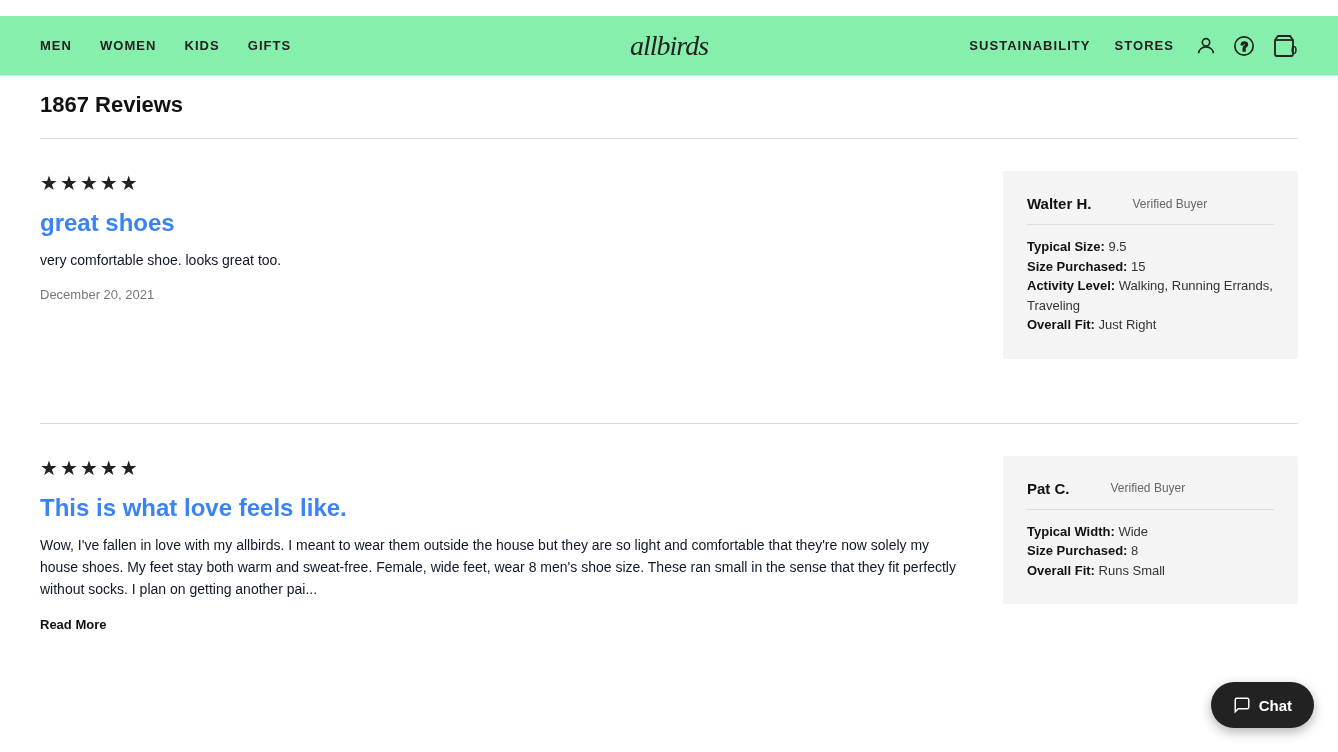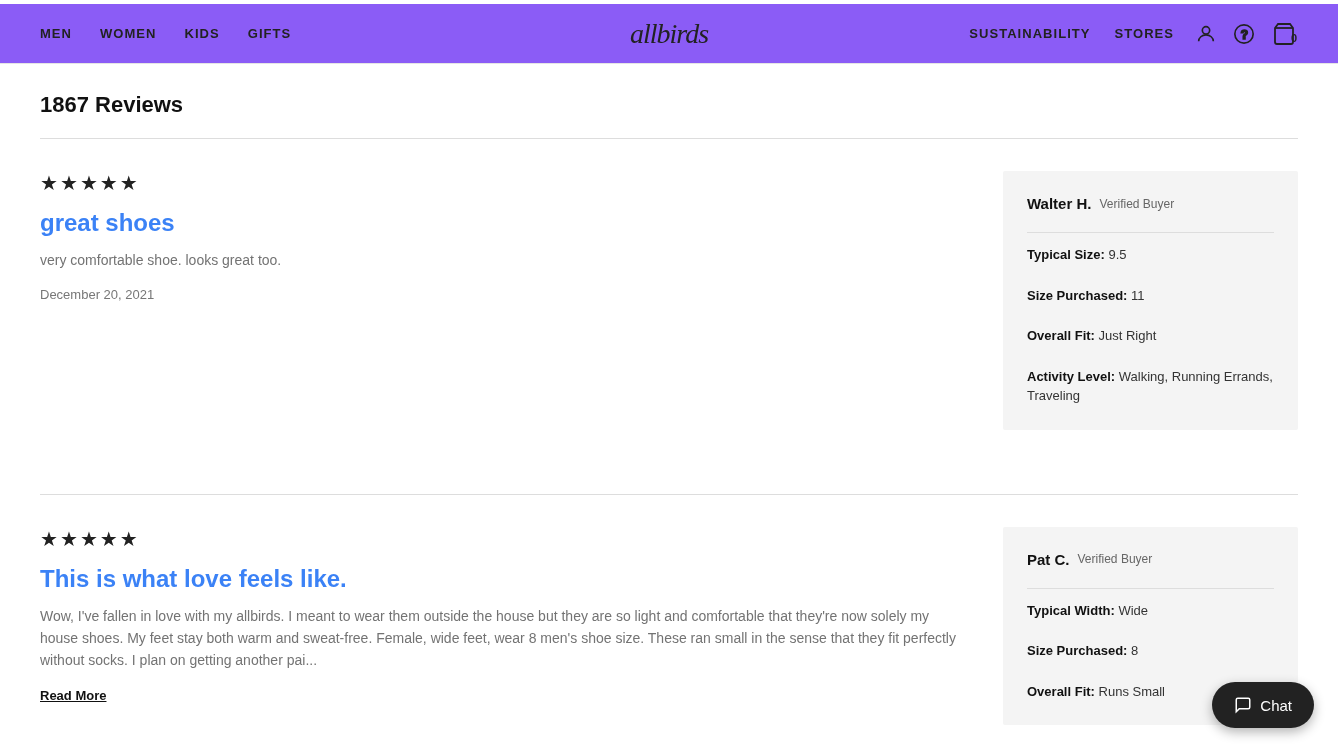--- a/index.html
+++ b/index.html
@@ -6,21 +6,21 @@
     body { font-family: -apple-system, BlinkMacSystemFont, 'Helvetica Neue', Arial, sans-serif; color: #222; background: #fff; font-size: 14px; }
 
     
     header {
       display: flex;
       align-items: center;
       justify-content: space-between;
       padding: 0 40px;
       height: 60px;
       border-bottom: 1px solid #e5e5e5;
-      position: sticky; top: 4px; background: #8b5cf6; z-index: 100;
+      position: sticky; top: 16px; background: #86efac; z-index: 100;
     }
     .nav-left { display: flex; gap: 28px; }
     .nav-item {
       font-size: 13px;
       font-weight: 600;
       letter-spacing: 0.08em;
       text-transform: uppercase;
       cursor: pointer;
       color: #222;
     }
@@ -103,71 +103,71 @@
 
     .review-title {
       font-size: 24px;
       font-weight: 700;
       margin-bottom: 12px;
       color: #3b82f6;
     }
     .review-body {
       font-size: 14px;
       line-height: 1.6;
-      color: #737373;
+      color: #0f172a;
       margin-bottom: 16px;
     }
     .review-date {
       font-size: 13px;
       color: #777;
       margin-bottom: 12px;
     }
     .read-more {
       font-size: 13px;
       font-weight: 700;
-      text-decoration: underline;
       cursor: pointer;
       color: #111;
     }
 
     
     .reviewer-name {
       font-size: 15px;
       font-weight: 700;
       color: #111;
       margin-right: 8px;
     }
     .verified-badge {
       font-size: 12px;
       color: #666;
       font-weight: 400;
     }
     .reviewer-header {
       display: flex;
       align-items: center;
       margin-bottom: 12px;
-      padding-bottom: 20px;
+      padding-bottom: 12px;
       border-bottom: 1px solid #ddd;
-    }
-    .reviewer-stats { display: flex; flex-direction: column; gap: 21px; margin-top: 4px; }
+      gap: 33px;
+    }
+    .reviewer-stats { display: flex; flex-direction: column; gap: 0; margin-top: 4px; }
     .stat-row { font-size: 13px; line-height: 1.5; }
     .stat-label { font-weight: 700; color: #111; }
     .stat-value { font-weight: 400; color: #333; }
 
     
     .chat-button {
       position: fixed;
       bottom: 24px;
       right: 24px;
       background: #222;
       color: #fff;
       border-radius: 30px;
       padding: 14px 22px;
       font-size: 15px;
-      font-weight: 400;
+      font-weight: 700;
       cursor: pointer;
       display: flex;
       align-items: center;
       gap: 8px;
       box-shadow: 0 4px 12px rgba(0,0,0,0.3);
       z-index: 999;
     }
   </style>
 </head>
 <body>
@@ -236,27 +236,27 @@
       <div class="review-sidebar">
         <div class="reviewer-header">
           <span class="reviewer-name">Walter H.</span>
           <span class="verified-badge">Verified Buyer</span>
         </div>
         <div class="reviewer-stats">
           <div class="stat-row">
             <span class="stat-label">Typical Size: </span><span class="stat-value">9.5</span>
           </div>
           <div class="stat-row">
-            <span class="stat-label">Size Purchased: </span><span class="stat-value">11</span>
+            <span class="stat-label">Size Purchased: </span><span class="stat-value">15</span>
+          </div>
+          <div class="stat-row">
+            <span class="stat-label">Activity Level: </span><span class="stat-value">Walking, Running Errands, Traveling</span>
           </div>
           <div class="stat-row">
             <span class="stat-label">Overall Fit: </span><span class="stat-value">Just Right</span>
-          </div>
-          <div class="stat-row">
-            <span class="stat-label">Activity Level: </span><span class="stat-value">Walking, Running Errands, Traveling</span>
           </div>
         </div>
       </div>
     </div>
       <hr class="divider">
       <div class="review-row">
       <div class="review-main">
         <div class="stars">
             <span class="star">★</span>
             <span class="star">★</span>

